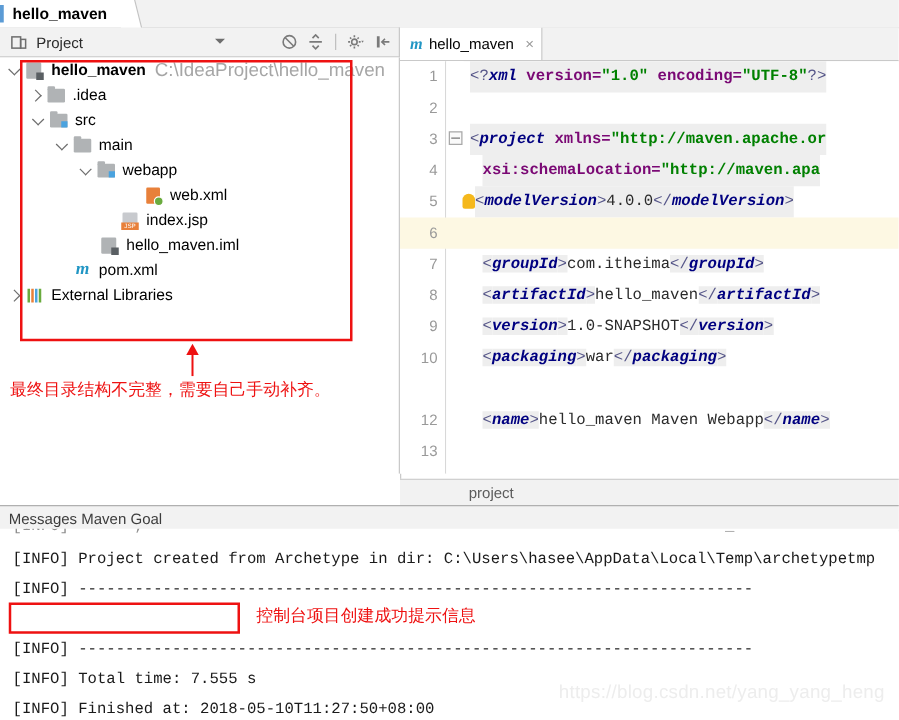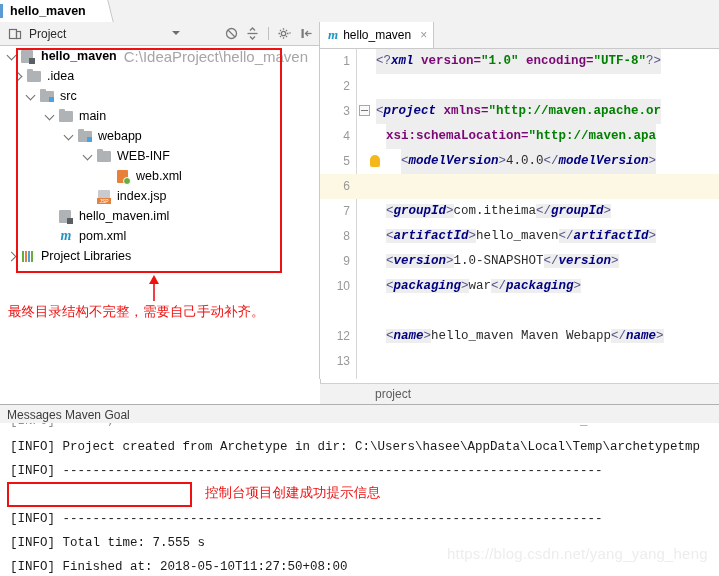--- a/index.html
+++ b/index.html
@@ -467,21 +467,21 @@
     <div class="tr" style="padding-left: 6px;">
       <span class="twisty open">
         <i></i>
       </span>
       <span class="ico">
         <span class="modic"></span>
       </span>
       <span class="lbl b">hello_maven</span>
       <span class="path">C:\IdeaProject\hello_maven</span>
     </div>
-    <div class="tr" style="padding-left: 12px;">
+    <div class="tr" style="padding-left: 23px;">
       <span class="twisty closed">
         <i></i>
       </span>
       <span class="ico">
         <span class="fold"></span>
       </span>
       <span class="lbl">.idea</span>
     </div>
     <div class="tr" style="padding-left: 25px;">
       <span class="twisty open">
@@ -503,44 +503,35 @@
     </div>
     <div class="tr" style="padding-left: 63px;">
       <span class="twisty open">
         <i></i>
       </span>
       <span class="ico">
         <span class="fold webapp"></span>
       </span>
       <span class="lbl">webapp</span>
     </div>
-    <div class="tr" style="padding-left: 82px;">
-      <span class="twisty open">
-        <i></i>
-      </span>
-      <span class="ico">
-        <span class="fold"></span>
-      </span>
-      <span class="lbl">WEB-INF</span>
-    </div>
     <div class="tr" style="padding-left: 101px;">
       <span class="twisty none"></span>
       <span class="ico">
         <span class="xmlic"></span>
       </span>
       <span class="lbl">web.xml</span>
     </div>
     <div class="tr" style="padding-left: 82px;">
       <span class="twisty none"></span>
       <span class="ico">
         <span class="jspic"></span>
       </span>
       <span class="lbl">index.jsp</span>
     </div>
-    <div class="tr" style="padding-left: 44px;">
+    <div class="tr" style="padding-left: 66px;">
       <span class="twisty none"></span>
       <span class="ico">
         <span class="modic"></span>
       </span>
       <span class="lbl">hello_maven.iml</span>
     </div>
     <div class="tr" style="padding-left: 44px;">
       <span class="twisty none"></span>
       <span class="ico">
         <span class="mic">m</span>
@@ -552,21 +543,21 @@
         <i></i>
       </span>
       <span class="ico">
         <span class="libic">
           <span style="left:0;background:#6aab3e"></span>
           <span style="left:3px;background:#e8803a"></span>
           <span style="left:6px;background:#4aa3df"></span>
           <span style="left:9px;background:#6aab3e"></span>
         </span>
       </span>
-      <span class="lbl">Project Libraries</span>
+      <span class="lbl">External Libraries</span>
     </div>
   </div>
 
 <div id="treebox"></div>
 <svg id="treearrow" viewBox="0 0 12 26">
   <line x1="6" y1="26" x2="6" y2="7" stroke="#ee1111" stroke-width="1.6"></line>
   <path d="M6 0 L11 9 L1 9 Z" fill="#ee1111"></path>
 </svg>
 <div id="treenote">最终目录结构不完整，需要自己手动补齐。</div>
 
@@ -605,21 +596,21 @@
     <div class="cline" style="top:75px">
       <span class="lnum">4</span>
       <span class="ctext hlbg" style="left:66px">
         <span class="tk-attr">xsi:schemaLocation=</span><span class="tk-val">"http://maven.apa</span>
       </span>
     </div>
 
     <div class="bulb" style="top:106px"></div>
     <div class="cline" style="top:100px">
       <span class="lnum">5</span>
-      <span class="ctext hlbg" style="left:81px">
+      <span class="ctext hlbg" style="left:60px">
         <span class="tk-br">&lt;</span><span class="tk-tag">modelVersion</span><span class="tk-br">&gt;</span><span class="tk-txt">4.0.0</span><span class="tk-br">&lt;/</span><span class="tk-tag">modelVersion</span><span class="tk-br">&gt;</span>
       </span>
     </div>
 
     <div class="cline hl" style="top:125px">
       <span class="lnum">6</span>
     </div>
 
     <div class="cline" style="top:150px">
       <span class="lnum">7</span>

